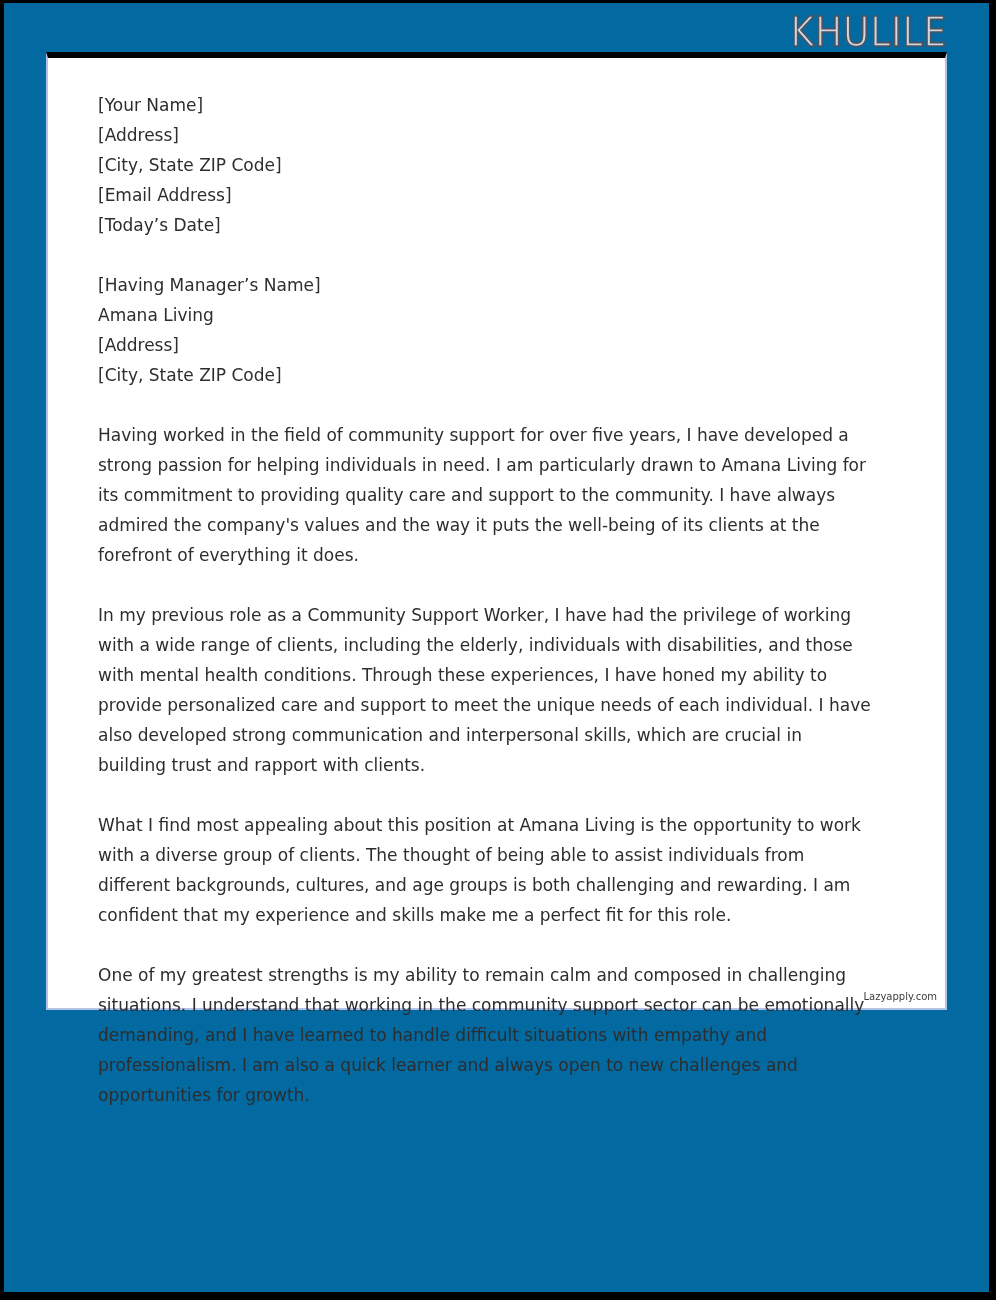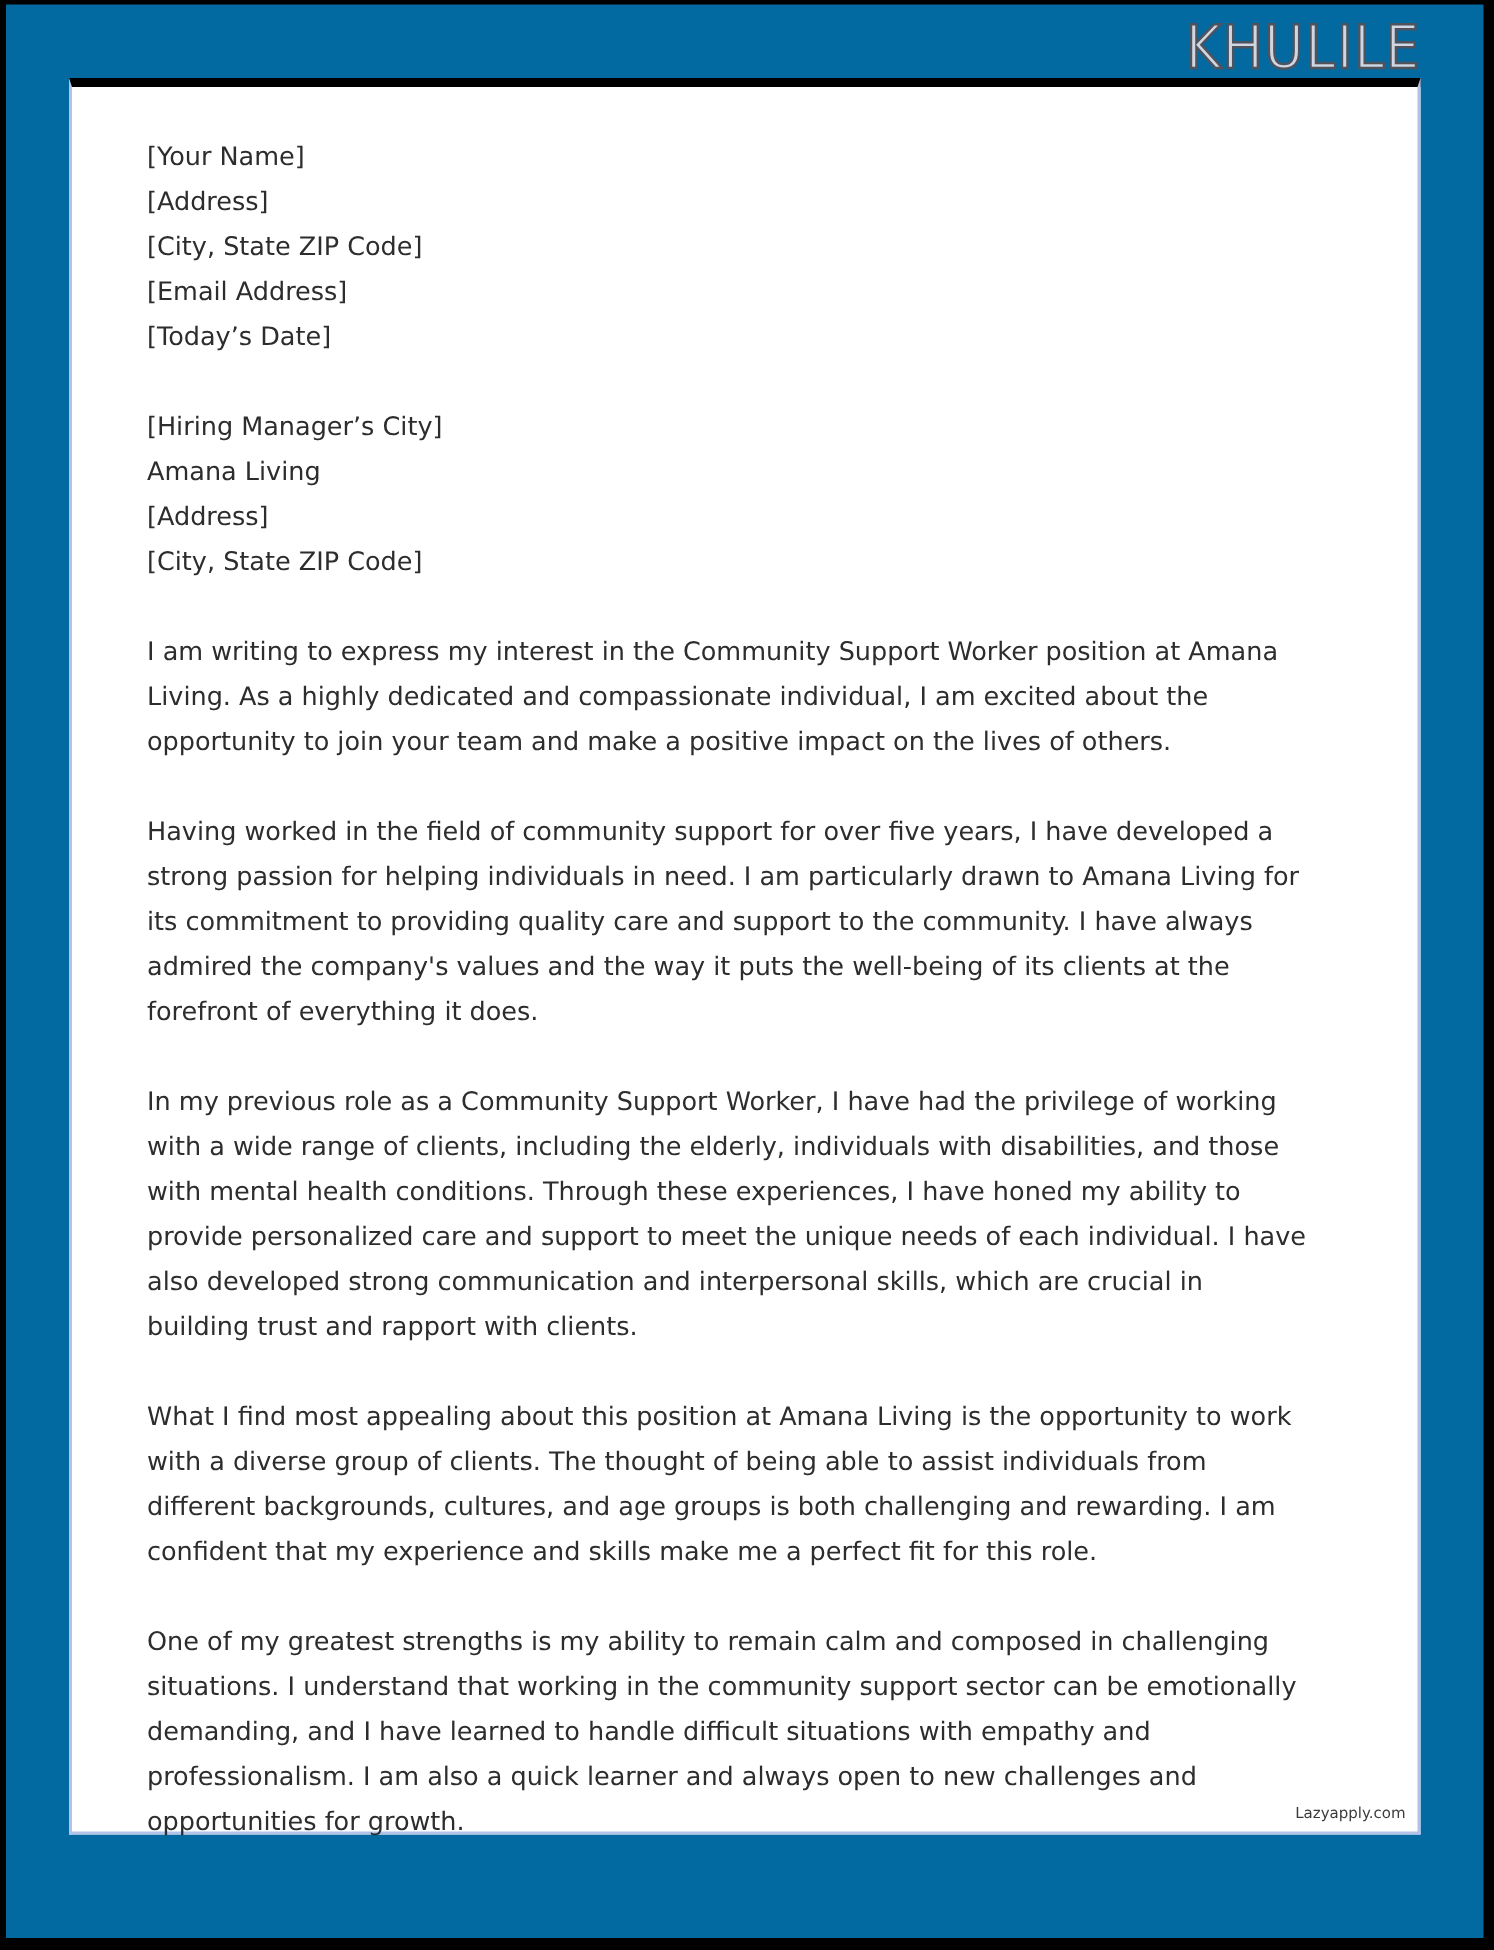--- a/index.html
+++ b/index.html
@@ -33,21 +33,21 @@
     transform: scaleX(0.9);
     transform-origin: 100% 50%;
     line-height: 44px;
     white-space: nowrap;
   }
   .doc {
     position: absolute;
     left: 42px;
     top: 49px;
     width: 901px;
-    height: 1171px;
+    height: 958px;
     box-sizing: border-box;
     background: #ffffff;
     border: 2px solid #b2c2e8;
     border-top: 6px solid #000;
     padding: 32px 6px 15px 50px;
     overflow: visible;
   }
   .doc p {
     margin: 0 0 30px 0;
     font-family: "DejaVu Sans", sans-serif;
@@ -76,29 +76,26 @@
   <div class="logo">KHULILE</div>
 
   <div class="doc">
 
     <p>[Your Name]
 [Address]
 [City, State ZIP Code]
 [Email Address]
 [Today’s Date]</p>
 
-    <p>[Hiring Manager’s City]
+    <p>[Having Manager’s Name]
 Amana Living
 [Address]
 [City, State ZIP Code]</p>
 
 
-    <p>I am writing to express my interest in the Community Support Worker position at Amana
-Living. As a highly dedicated and compassionate individual, I am excited about the
-opportunity to join your team and make a positive impact on the lives of others.</p>
 
     <p>Having worked in the field of community support for over five years, I have developed a
 strong passion for helping individuals in need. I am particularly drawn to Amana Living for
 its commitment to providing quality care and support to the community. I have always
 admired the company's values and the way it puts the well-being of its clients at the
 forefront of everything it does.</p>
 
     <p>In my previous role as a Community Support Worker, I have had the privilege of working
 with a wide range of clients, including the elderly, individuals with disabilities, and those
 with mental health conditions. Through these experiences, I have honed my ability to

